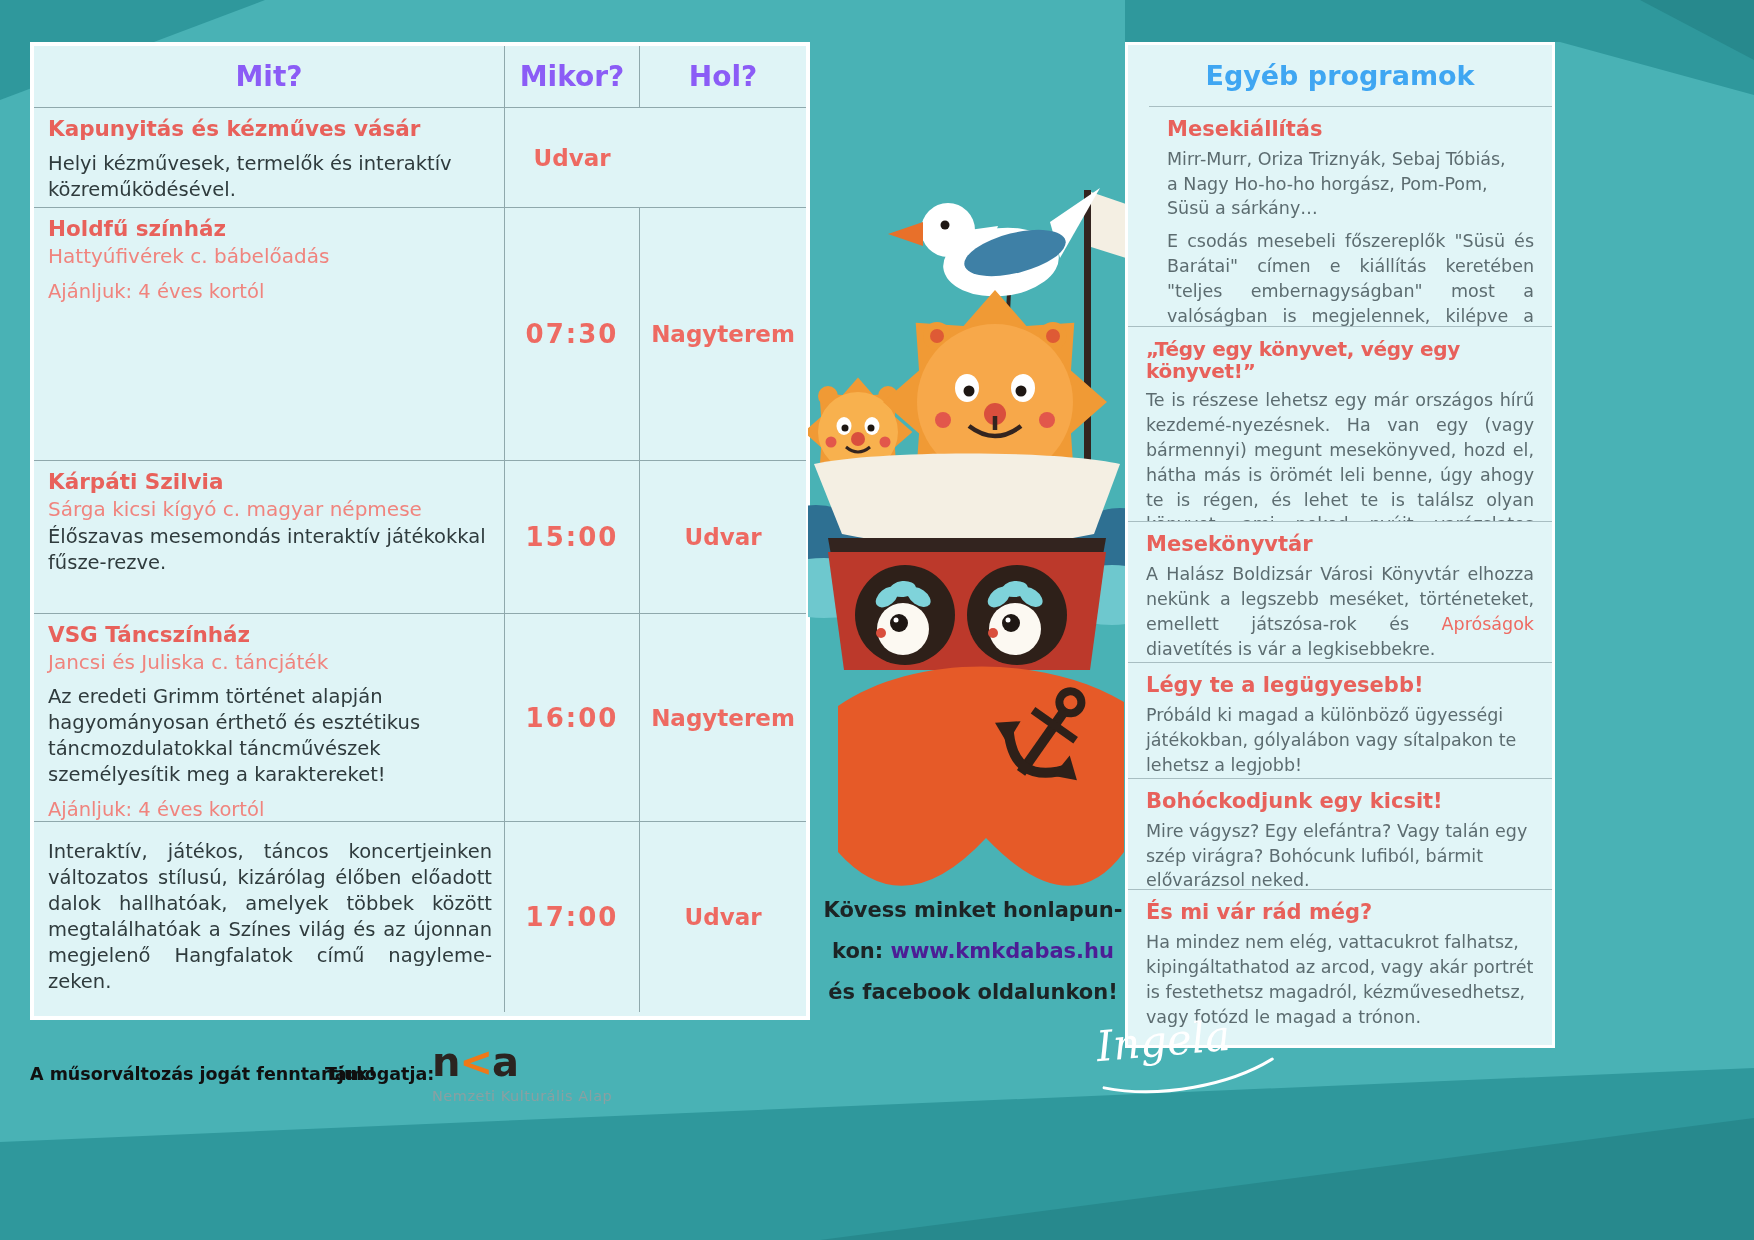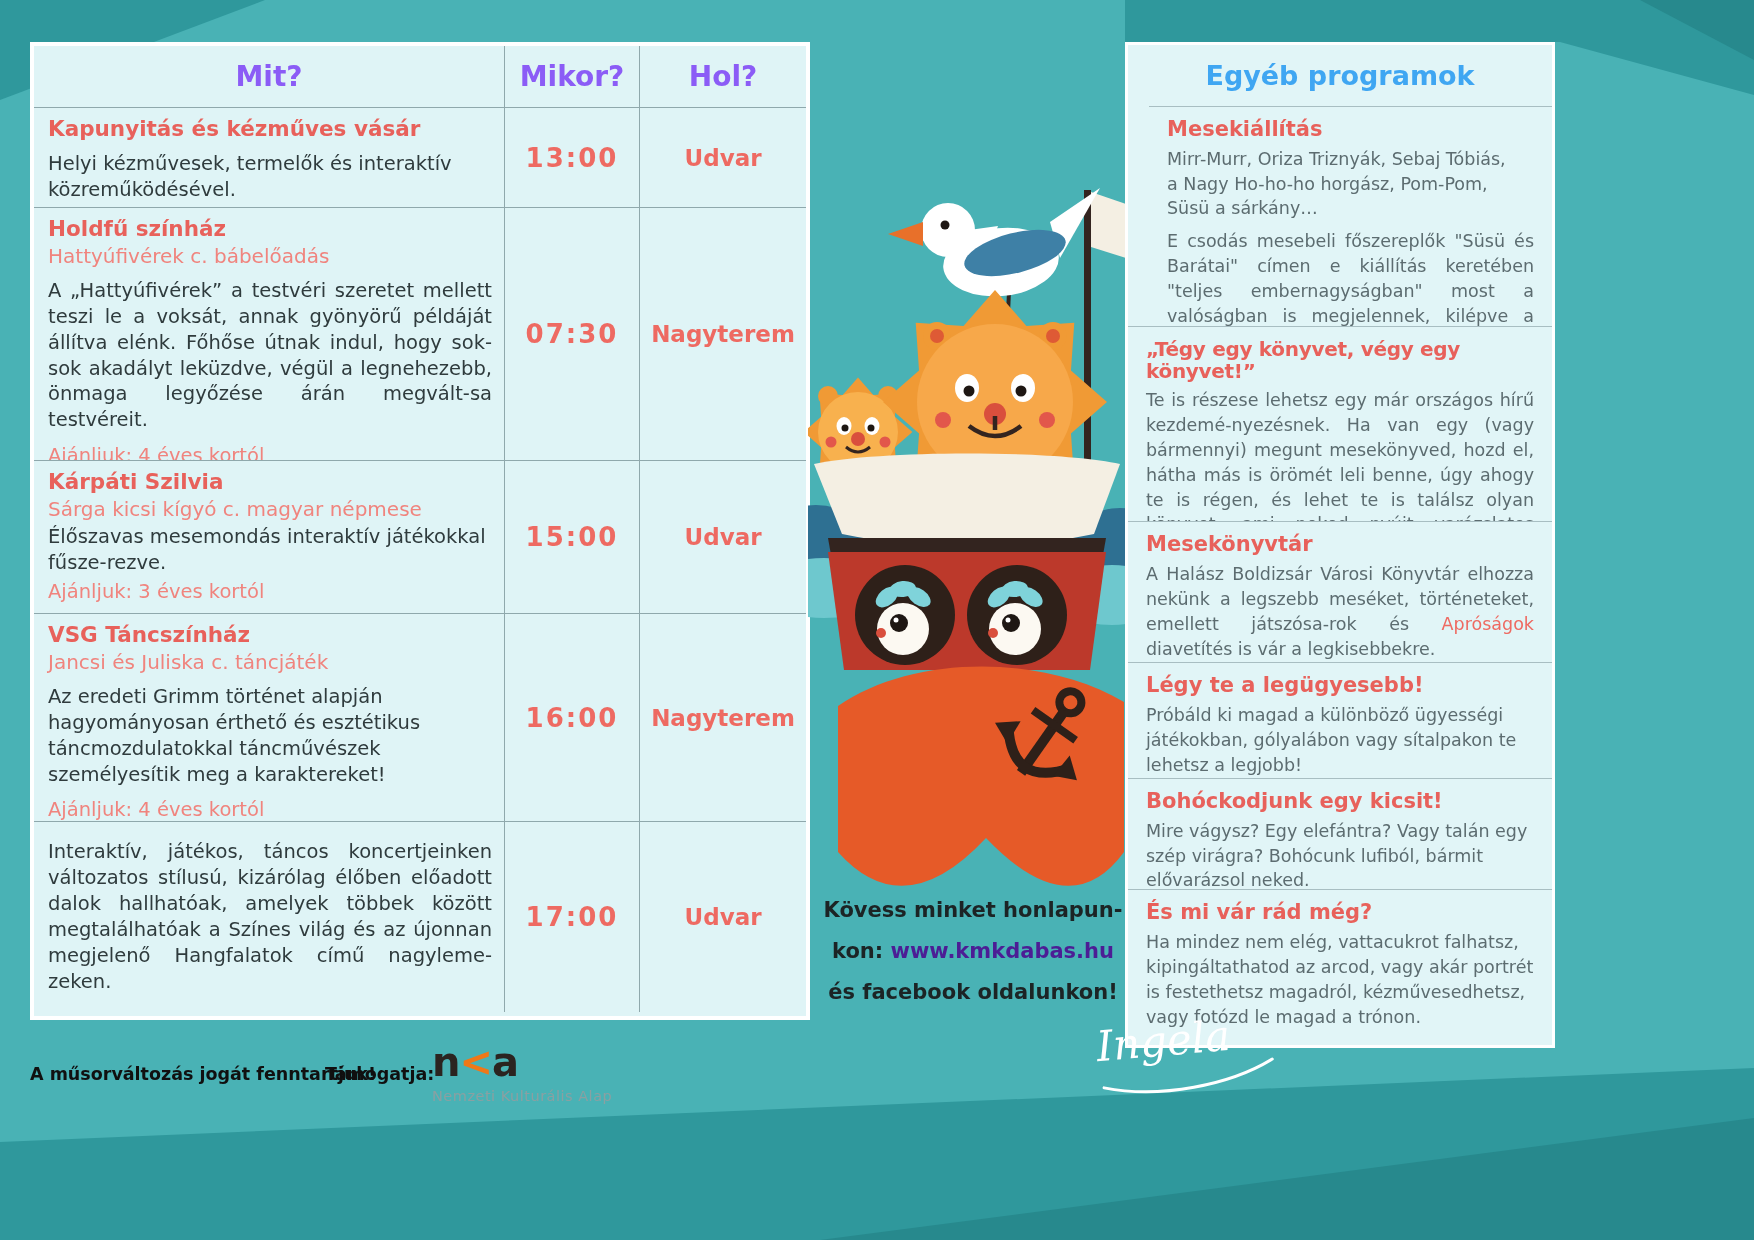--- a/index.html
+++ b/index.html
@@ -94,49 +94,44 @@
     <div class="cell head-cell">Mit?</div>
     <div class="cell head-cell when">Mikor?</div>
     <div class="cell head-cell where">Hol?</div>
   </div>
 
   <div class="t-row r1">
     <div class="cell what">
       <div class="evt-title">Kapunyitás és kézműves vásár</div>
       <div class="evt-body nojust">Helyi kézművesek, termelők és interaktív közreműködésével.</div>
     </div>
-    <div class="cell when">
-        <span class="time-txt">13:00</span>
-      </div>
     <div class="cell where">
         <span class="place-txt">Udvar</span>
       </div>
   </div>
 
   <div class="t-row r2">
     <div class="cell what">
       <div class="evt-title">Holdfű színház</div>
       <div class="evt-sub">Hattyúfivérek  c. bábelőadás</div>
-      <div class="evt-body">A „Hattyúfivérek” a testvéri szeretet mellett teszi le a voksát, annak gyönyörű példáját állítva elénk. Főhőse útnak indul, hogy sok-sok akadályt leküzdve, végül a legnehezebb, önmaga legyőzése árán megvált-sa testvéreit.</div>
       <div class="evt-note">Ajánljuk: 4 éves kortól</div>
     </div>
     <div class="cell when">
         <span class="time-txt">07:30</span>
       </div>
     <div class="cell where">
         <span class="place-txt">Nagyterem</span>
       </div>
   </div>
 
   <div class="t-row r3">
     <div class="cell what">
       <div class="evt-title">Kárpáti Szilvia</div>
       <div class="evt-sub">Sárga kicsi kígyó c. magyar népmese</div>
       <div class="evt-body nojust" style="margin-top:2px">Élőszavas mesemondás interaktív játékokkal fűsze-rezve.</div>
-      <div class="evt-note" style="margin-top:4px">Ajánljuk: 3 éves kortól</div>
     </div>
     <div class="cell when">
         <span class="time-txt">15:00</span>
       </div>
     <div class="cell where">
         <span class="place-txt">Udvar</span>
       </div>
   </div>
 
   <div class="t-row r4">

